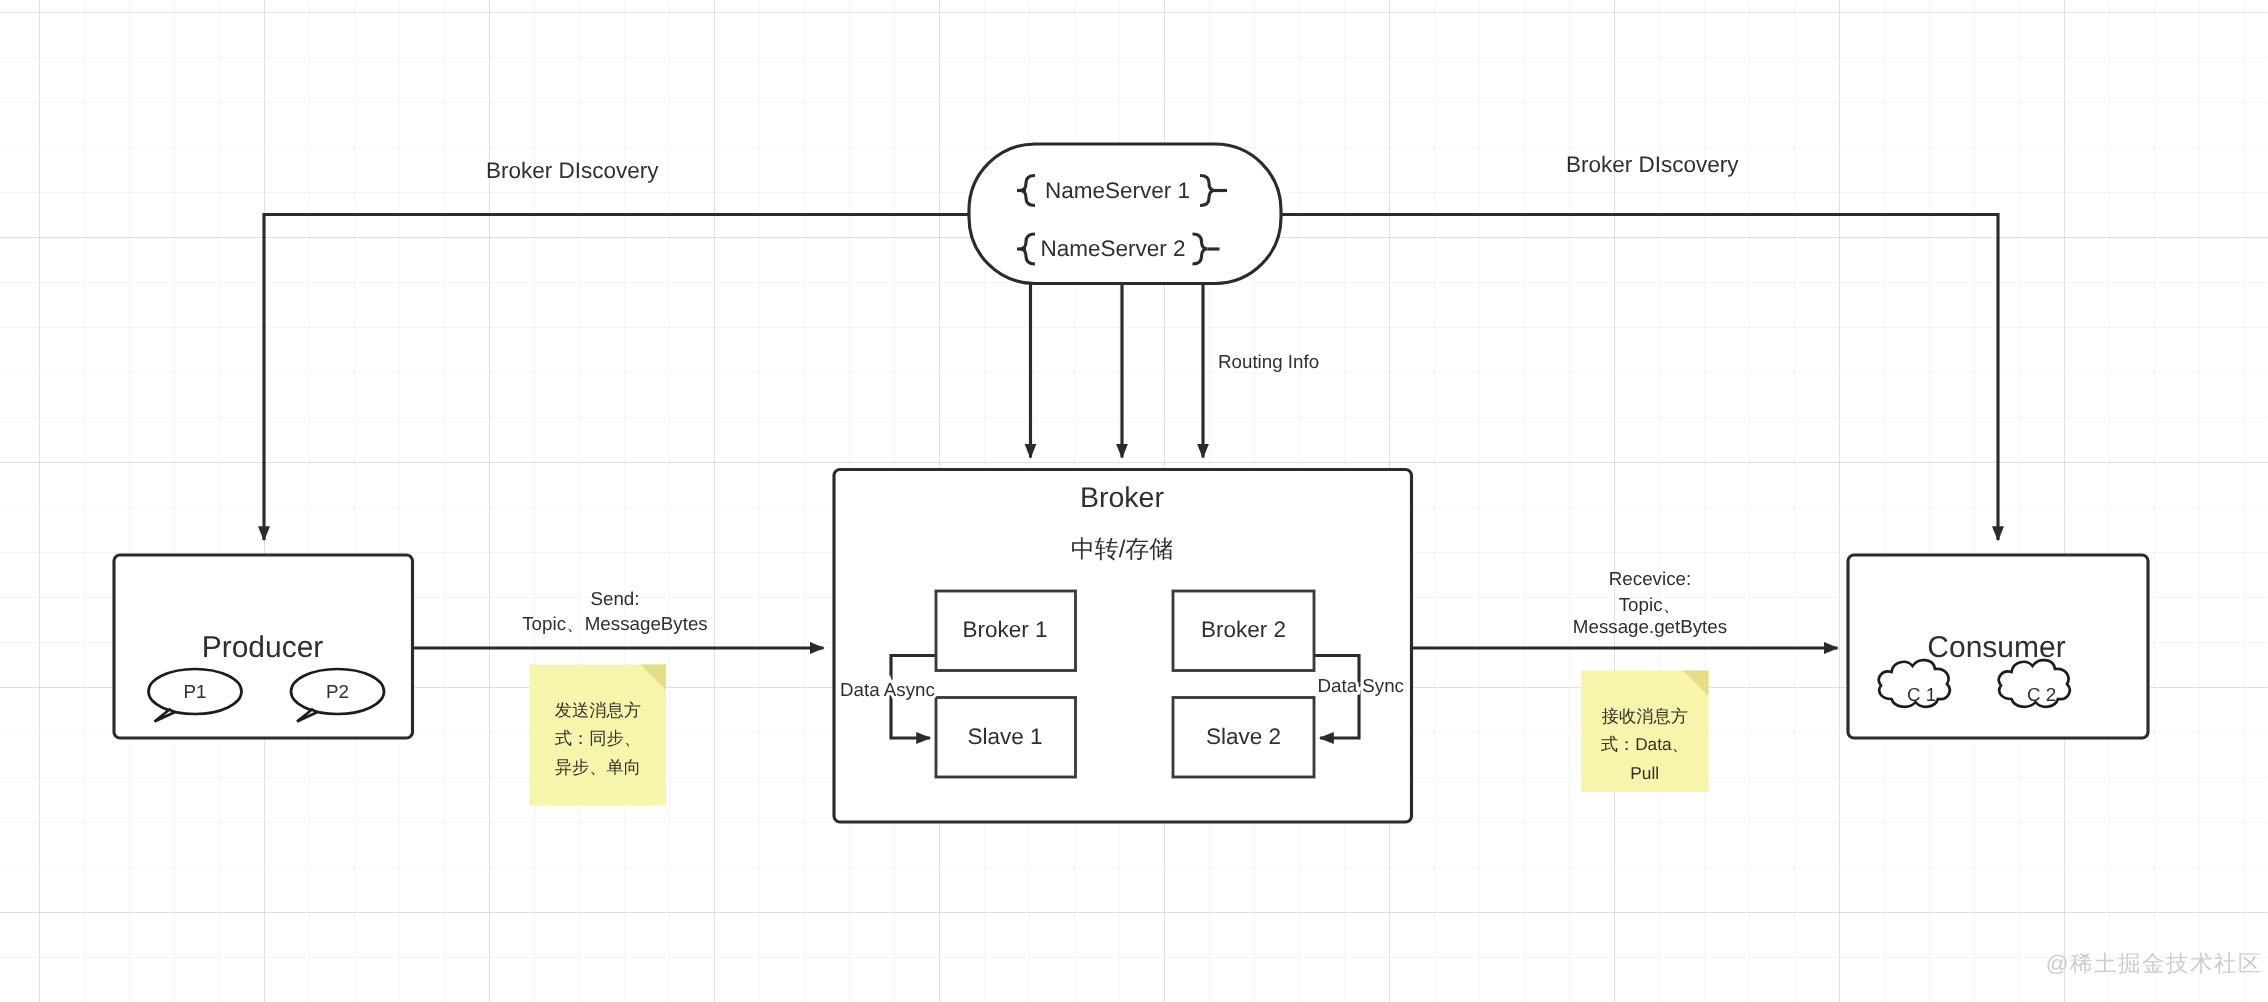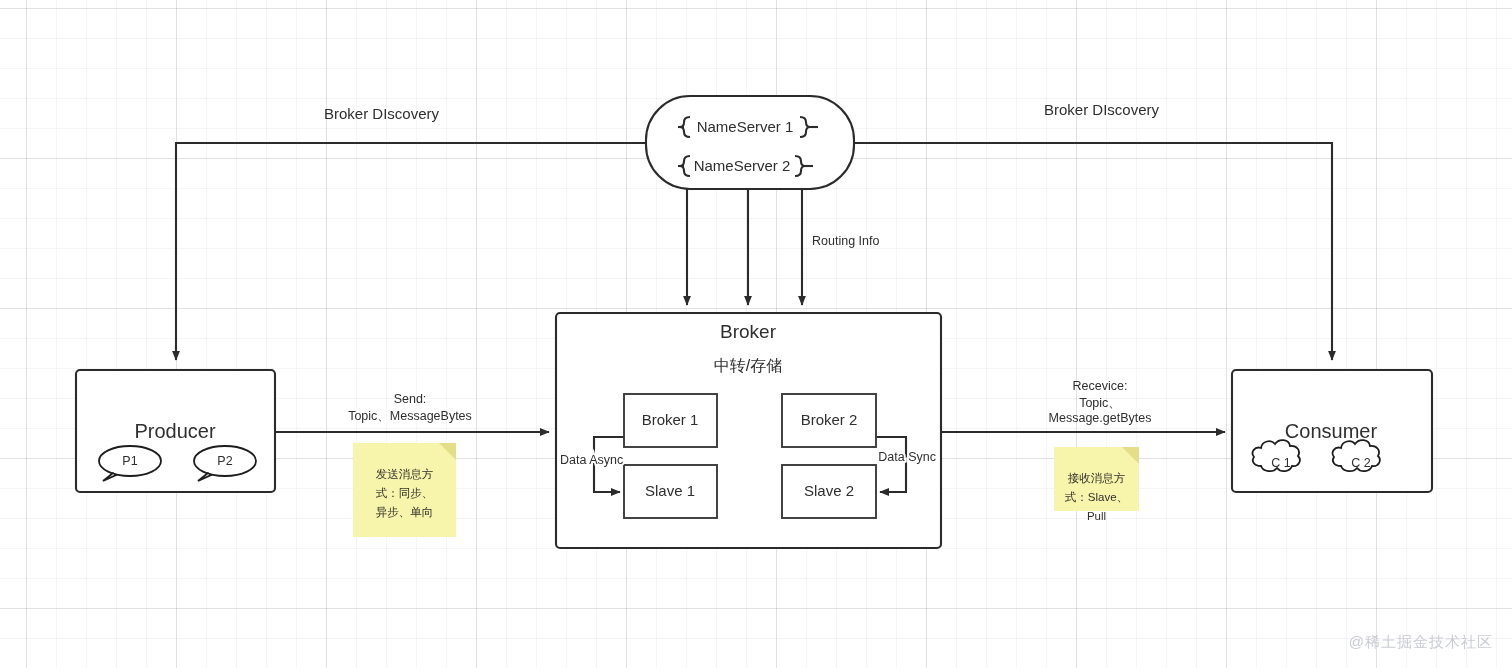--- a/index.html
+++ b/index.html
@@ -78,21 +78,21 @@
     top: 0;
     right: 0;
     width: 0;
     height: 0;
     border-left: 17px solid transparent;
     border-top: 17px solid #e3de87;
   }
   .note-line { display: block; white-space: nowrap; }
   .watermark {
     position: absolute;
-    right: 19px;
+    right: 4px;
     bottom: 16px;
     color: #c9ccd2;
     font-size: 15px;
     letter-spacing: 1px;
     font-family: "Liberation Sans", "DejaVu Sans", sans-serif;
   }
 </style>
 </head>
 <body>
 
@@ -233,29 +233,29 @@
     <text class="t-small" x="812" y="242" text-anchor="start">Routing Info</text>
 
     <text class="t-small" x="410" y="400" text-anchor="middle">Send:</text>
     <text class="t-small" x="410" y="417" text-anchor="middle">Topic、MessageBytes</text>
 
     <text class="t-small" x="1100" y="387" text-anchor="middle">Recevice:</text>
     <text class="t-small" x="1100" y="404" text-anchor="middle">Topic、</text>
     <text class="t-small" x="1100" y="419" text-anchor="middle">Message.getBytes</text>
   </svg>
 
-  <div class="note" style="left:353px; top:443px; width:103px; height:94px;">
+  <div class="note" style="left:353px; top:443px; width:91px; height:94px;">
     <span class="fold"></span>
     <span class="note-line">发送消息方</span>
     <span class="note-line">式：同步、</span>
     <span class="note-line">异步、单向</span>
   </div>
 
-  <div class="note" style="left:1054px; top:447px; width:85px; height:64px;">
+  <div class="note" style="left:1054px; top:447px; width:85px; height:81px;">
     <span class="fold"></span>
     <span class="note-line">接收消息方</span>
-    <span class="note-line">式：Slave、</span>
+    <span class="note-line">式：Data、</span>
     <span class="note-line">Pull</span>
   </div>
 
   <div class="watermark">@稀土掘金技术社区</div>
 
 </div>
 
 </body></html>

